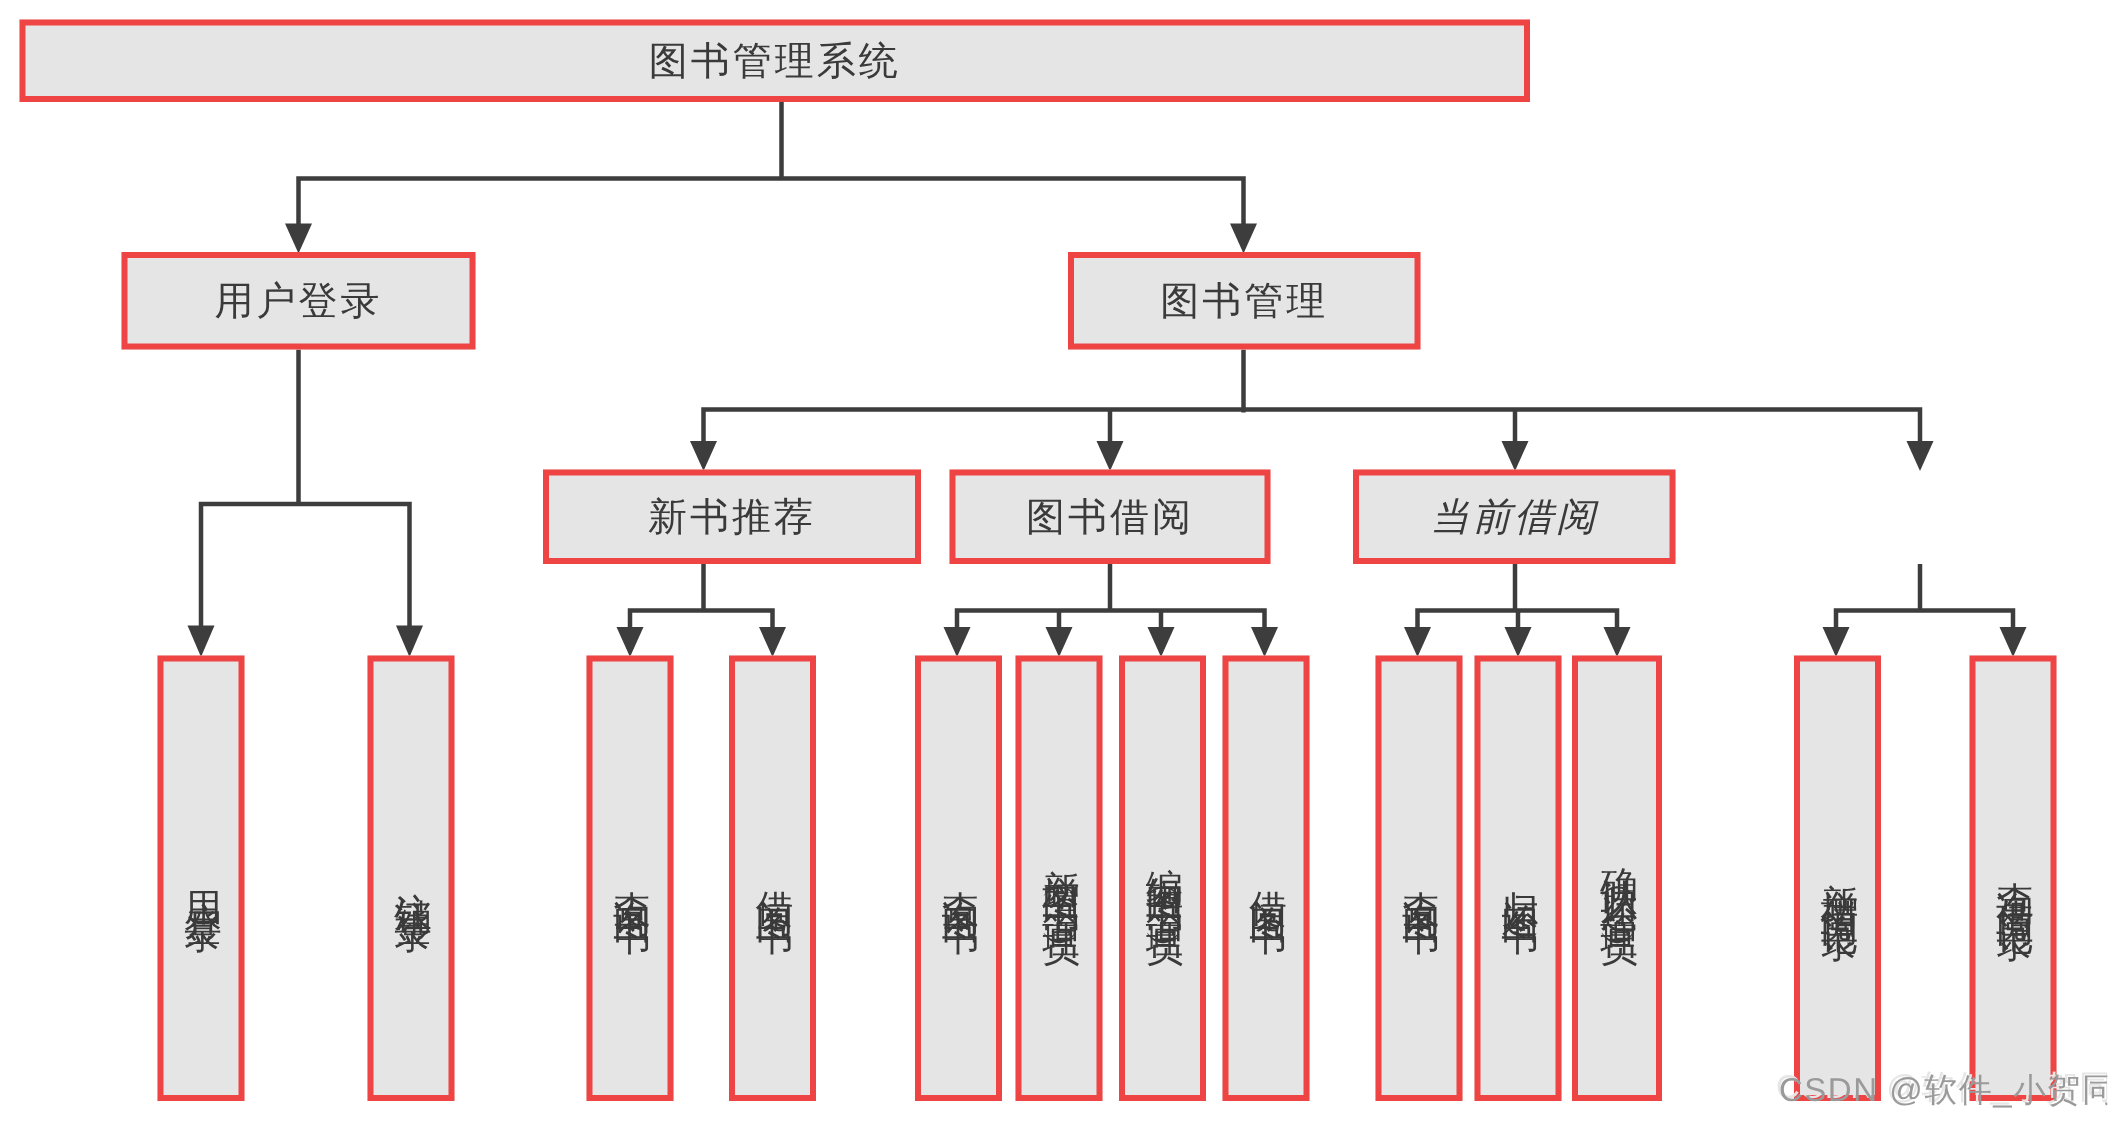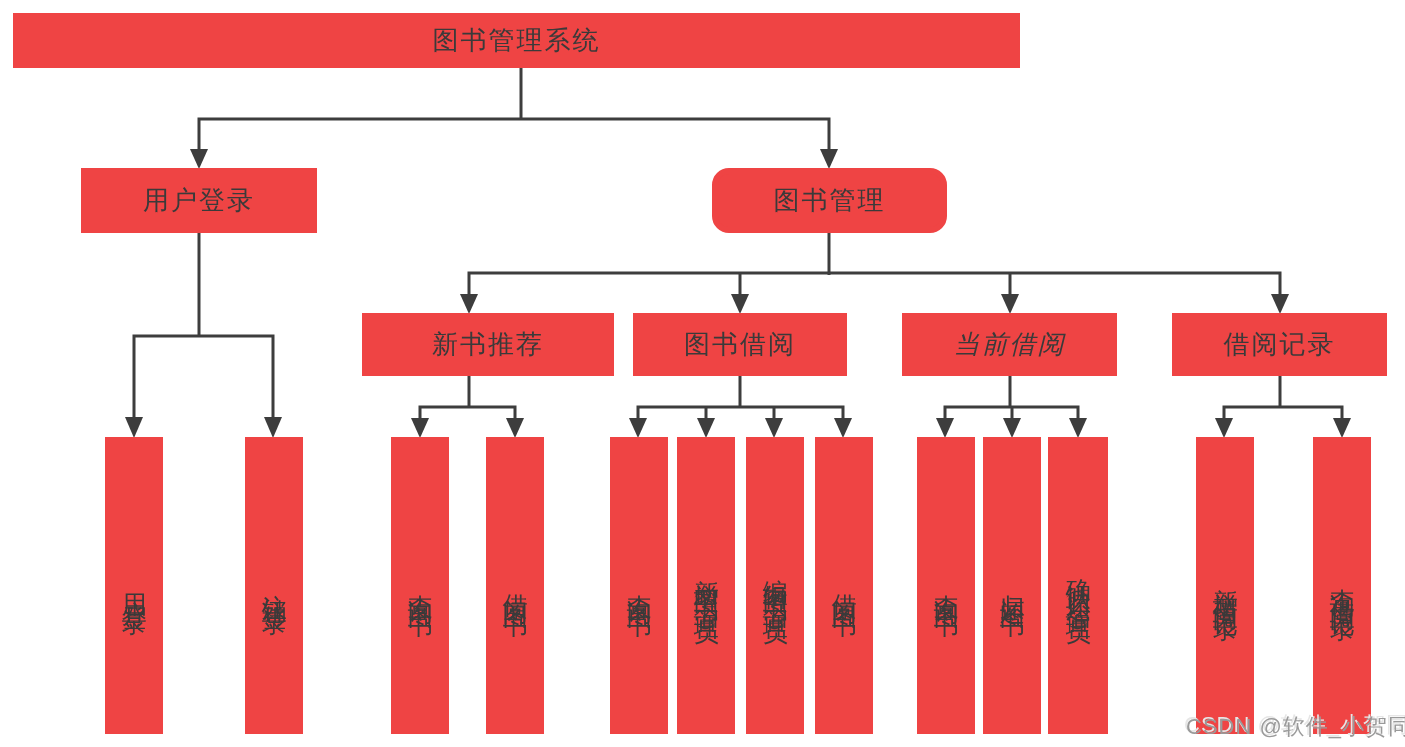--- a/index.html
+++ b/index.html
@@ -4,21 +4,21 @@
 <style>
   html,body { margin:0; padding:0; background:#ffffff; }
   .canvas {
     position:relative; width:1405px; height:747px; background:#ffffff;
     font-family:"Liberation Sans","DejaVu Sans",sans-serif;
     color:#3a3a3a; overflow:hidden;
   }
   .connectors { position:absolute; left:0; top:0; pointer-events:none; }
   .box {
     position:absolute; box-sizing:border-box;
-    border:6px solid #ef4444; background:#ef4444;
+    border:4px solid #ef4444; background:#e5e5e5;
     display:flex; align-items:center; justify-content:center;
     font-size:26px; letter-spacing:2px; white-space:nowrap;
   }
   .vbox .lbl {
     writing-mode:vertical-rl; text-orientation:mixed;
     font-size:25px; letter-spacing:6px; line-height:1.1; white-space:nowrap;
   }
   .watermark {
     position:absolute; left:1186px; top:712px;
     font-size:22px; letter-spacing:1px; color:#9a9a9a; white-space:nowrap;
@@ -75,35 +75,32 @@
     </g>
   </svg>
 
   <div class="box" style="left:13px;top:13px;width:1007px;height:55px;">
     <span class="lbl">图书管理系统</span>
   </div>
 
   <div class="box" style="left:81px;top:168px;width:236px;height:65px;">
     <span class="lbl">用户登录</span>
   </div>
-  <div class="box" style="left:712px;top:168px;width:235px;height:65px;border-radius:17px;">
+  <div class="box" style="left:712px;top:168px;width:235px;height:65px;">
     <span class="lbl">图书管理</span>
   </div>
 
   <div class="box" style="left:362px;top:313px;width:252px;height:63px;">
     <span class="lbl">新书推荐</span>
   </div>
   <div class="box" style="left:633px;top:313px;width:214px;height:63px;">
     <span class="lbl">图书借阅</span>
   </div>
   <div class="box" style="left:902px;top:313px;width:215px;height:63px;font-style:italic;">
     <span class="lbl">当前借阅</span>
-  </div>
-  <div class="box" style="left:1172px;top:313px;width:215px;height:63px;">
-    <span class="lbl">借阅记录</span>
   </div>
 
   <div class="box vbox" style="left:105px;top:437px;width:58px;height:297px;">
     <span class="lbl">用户登录</span>
   </div>
   <div class="box vbox" style="left:245px;top:437px;width:58px;height:297px;">
     <span class="lbl">注销登录</span>
   </div>
 
   <div class="box vbox" style="left:391px;top:437px;width:58px;height:297px;">

